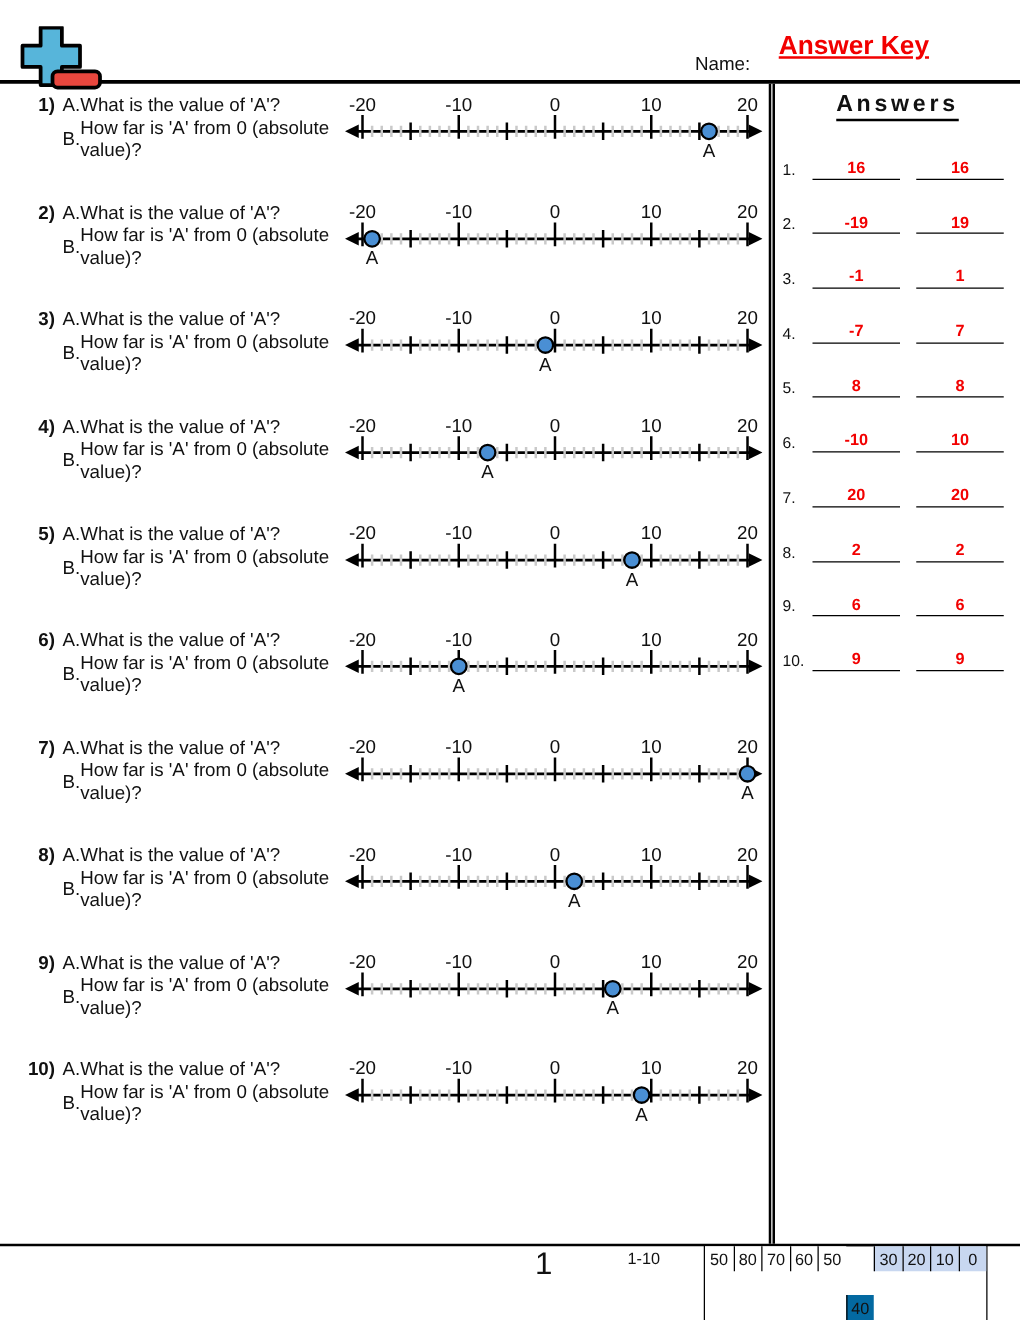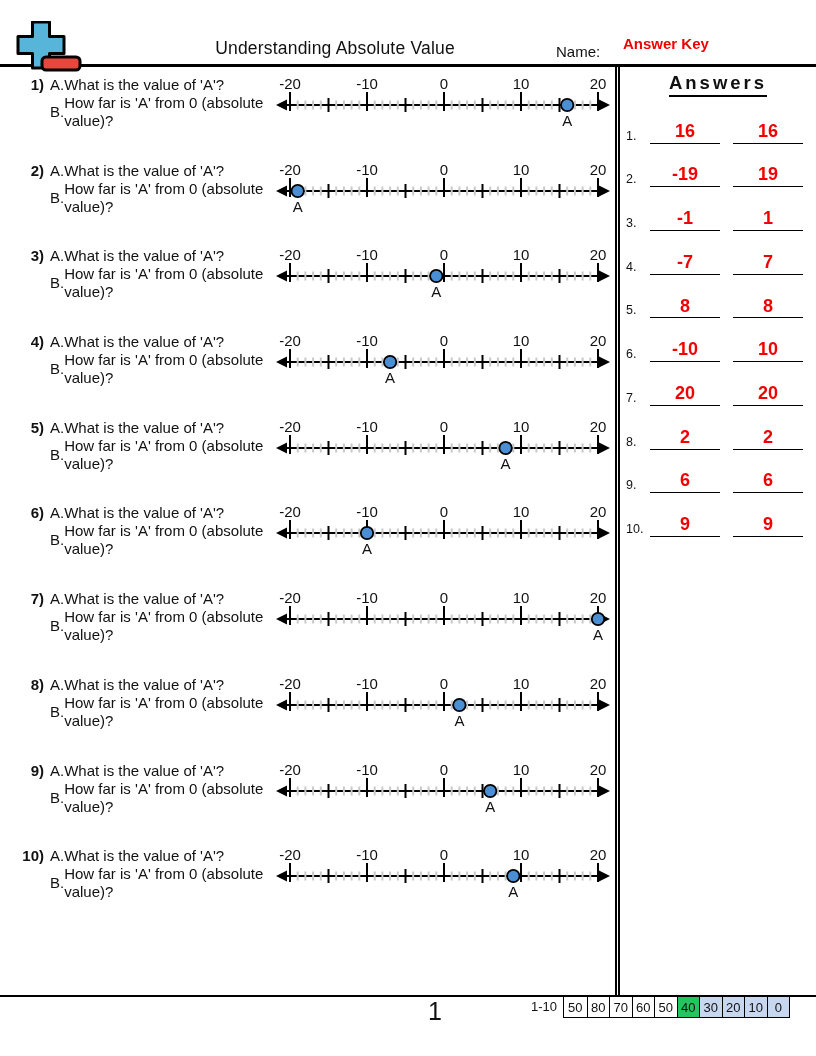--- a/index.html
+++ b/index.html
@@ -9,22 +9,22 @@
     background:#ffffff; overflow:hidden;
     font-family:"Liberation Sans", sans-serif; color:#111;
   }
   
   .header { position:absolute; top:0; left:0; right:0; height:67px;
             border-bottom:3px solid #000; }
   .logo-svg { position:absolute; left:15px; top:21px; z-index:3; }
   .doc-title { position:absolute; left:150px; top:38px; width:370px;
                text-align:center; font-size:17.5px; letter-spacing:.2px; }
   .name-label { position:absolute; left:556px; top:43px; font-size:15px; }
-  .answer-key { position:absolute; left:623px; top:35px; font-size:15px;
-                font-weight:bold; }
+  .answer-key { position:absolute; left:623px; top:25px; font-size:21px;
+                font-weight:bold;text-decoration:underline; }
   
   .body { position:absolute; top:67px; left:0; width:816px; height:928px;
           display:flex; }
   .main { width:622px; height:100%; }
   .instructions { margin:3px 0 0 20px; font-size:15px; font-weight:bold; }
   .problems { margin-top:9px; }
   .problem { display:flex; height:85.7px; align-items:flex-start;
              padding-left:20px; }
   .pnum { width:30px; text-align:right; font-weight:bold; font-size:15px;
           line-height:18px; padding-right:6px; flex:none; }
@@ -39,55 +39,54 @@
   .answers { flex:1; height:100%; border-left:5px double #000;
              padding-top:4px; }
   .answers-title { display:block; margin:1px auto 0 auto; width:fit-content;
                    font-size:18.5px; font-weight:bold; letter-spacing:3px;
                    border-bottom:2px solid #000; padding-bottom:1px; }
   .answer-rows { margin-top:9px; }
   .arow { height:43.7px; display:flex; align-items:flex-end;
           padding:0 0 6px 6px; }
   .anum { width:24px; flex:none; font-size:12.5px; padding-bottom:1px; }
   .aval { width:70px; flex:none; margin-right:13px; text-align:center;
-          font-weight:bold; font-size:18px; line-height:1.05;
+          font-weight:bold; font-size:13px; line-height:1.05;
           border-bottom:1.7px solid #000; padding-bottom:2px; }
   
   .footer-rule { position:absolute; top:995px; left:0; right:0;
                  border-top:2px solid #000; }
   .brand-badge { position:absolute; left:25px; top:997px; width:142px;
                  height:33px; background:#000; border-radius:16px; z-index:2; }
   .brand-inner { position:absolute; left:5px; top:4px; right:9px; bottom:5px;
                  background:#fff; border-radius:12px; display:flex;
                  align-items:center; justify-content:center;
                  font-weight:bold; font-size:20px; color:#000; }
   .site-url { position:absolute; left:173px; top:1009px; font-size:15.5px; }
   .page-num { position:absolute; left:420px; top:997px; width:30px;
               text-align:center; font-size:25px; }
   .grading { position:absolute; top:996px; right:26px; display:flex;
-             align-items:flex-start; }
+             align-items:flex-start;gap:29px; }
   .grading-label { font-size:13px; margin:3px 6px 0 0; }
   .grade-cells { display:flex; border:1.5px solid #000; }
   .grade-cell { width:22.5px; height:20px; display:flex; align-items:center;
                 justify-content:center; font-size:13px;
                 border-left:1.5px solid #000; background:#fff; }
   .grade-cell:first-child { border-left:none; }
   .grade-cell.hl { background:#c8d7f0; }
 </style>
 </head>
 <body>
 
 <div class="page">
 
   <div class="header">
     <svg class="logo-svg" width="82" height="52" viewBox="0 0 82 52">
       <path d="M17.5 1 h17 v14.5 h14.5 v17 h-14.5 v14.5 h-17 v-14.5 h-14.5 v-17 h14.5 z" fill="#57b5da" stroke="#000" stroke-width="3" stroke-linejoin="round"></path>
       <rect x="27" y="36" width="38" height="13" rx="4" fill="#e8473e" stroke="#000" stroke-width="3"></rect>
     </svg>
-    <div class="doc-title">Understanding Absolute Value</div>
     <span class="name-label">Name:</span>
     <span class="answer-key" style="color: rgb(242, 0, 0);">Answer Key</span>
   </div>
 
   <div class="body">
     <div class="main">
       <div class="problems" id="problems">
           <div class="problem">
             <span class="pnum">1)</span>
             <div class="pquestions">
@@ -810,21 +809,21 @@
   <div class="footer-rule"></div>
   <div class="page-num">1</div>
   <div class="grading">
     <span class="grading-label">1-10</span>
     <div class="grade-cells" id="grade-cells">
         <div class="grade-cell">50</div>
         <div class="grade-cell">80</div>
         <div class="grade-cell">70</div>
         <div class="grade-cell">60</div>
         <div class="grade-cell">50</div>
-        <div class="grade-cell hl" style="background: #22c55e;">40</div>
+        <div class="grade-cell hl" style="background: #0369a1; margin-top: 39px;">40</div>
         <div class="grade-cell hl" style="background: rgb(200, 215, 240);">30</div>
         <div class="grade-cell hl" style="background: rgb(200, 215, 240);">20</div>
         <div class="grade-cell hl" style="background: rgb(200, 215, 240);">10</div>
         <div class="grade-cell hl" style="background: rgb(200, 215, 240);">0</div>
       </div>
   </div>
 
 </div>
 
 </body></html>

